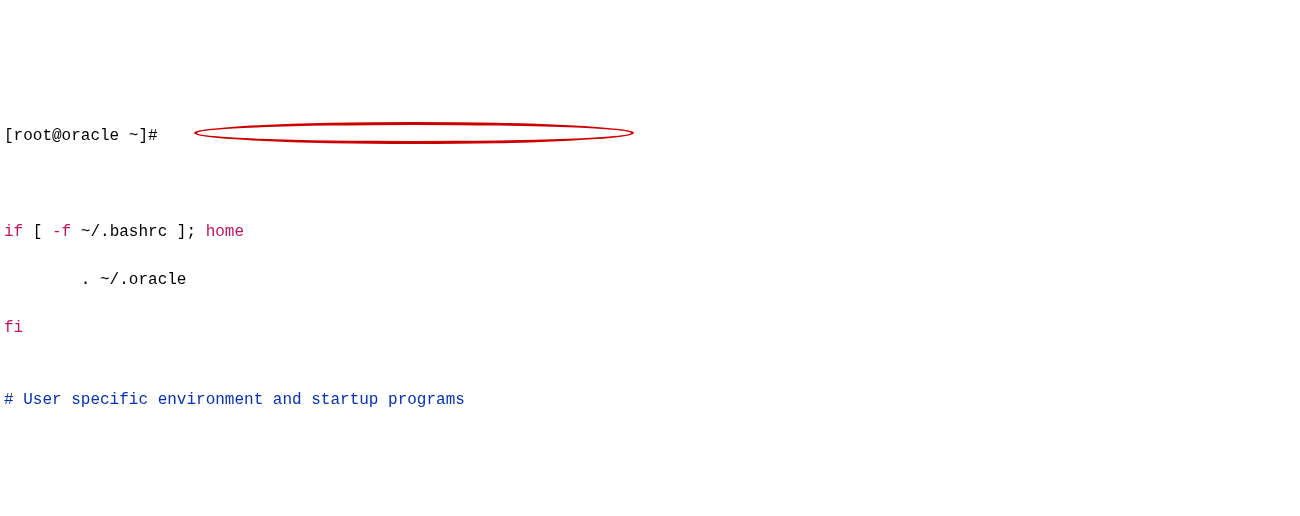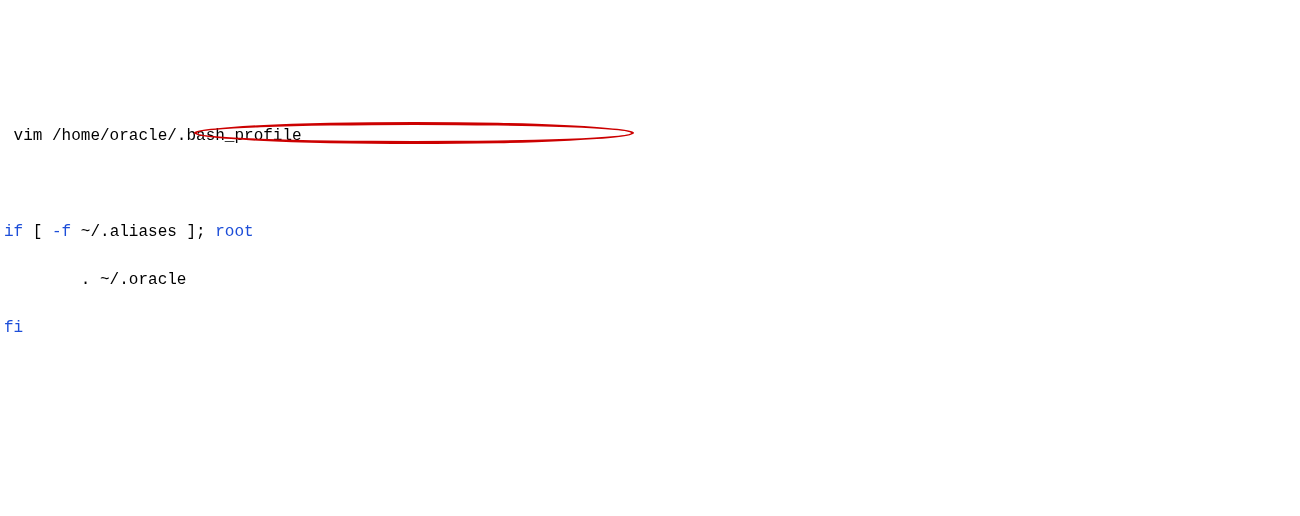--- a/index.html
+++ b/index.html
@@ -27,34 +27,35 @@
       position: absolute;
       left: 190px;
       top: -2px;
       width: 440px;
       height: 22px;
       border: 3px solid #cc0000;
       border-radius: 50%;
       pointer-events: none;
     }
     .c-blue { color: #0832b2; }
-    .c-olive { color: #1d4ed8; }
+    .c-olive { color: #be185d; }
   </style>
 </head>
 <body>
 
 
 
 <div class="terminal">
-<div class="prompt-line"><span> vim /home/oracle/.bash_profile</span><div class="ellipse"></div></div>
+<div class="prompt-line"><span>[root@oracle ~]#</span><div class="ellipse"></div></div>
 <div></div>
 <div></div>
-<div><span class="c-olive">if</span><span> [ </span><span class="c-olive">-f</span><span> ~/.aliases ]; </span><span class="c-olive">root</span></div>
+<div><span class="c-olive">if</span><span> [ </span><span class="c-olive">-f</span><span> ~/.bashrc ]; </span><span class="c-olive">home</span></div>
 <div>        . ~/.oracle</div>
 <div class="c-olive">fi</div>
 <div></div>
+<div class="c-blue"># User specific environment and startup programs</div>
 <div></div>
 
 
 </div>
 
 
 
 
 </body></html>

